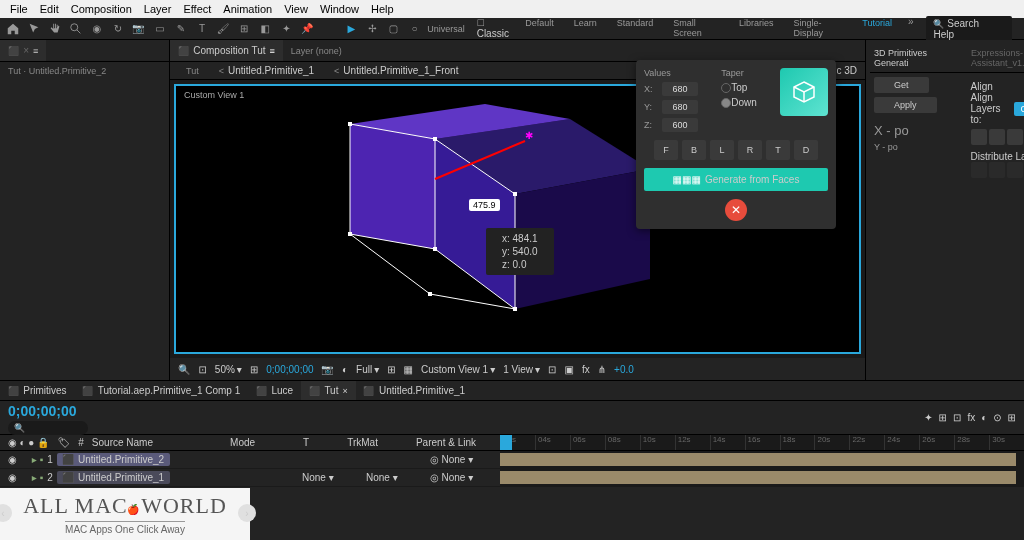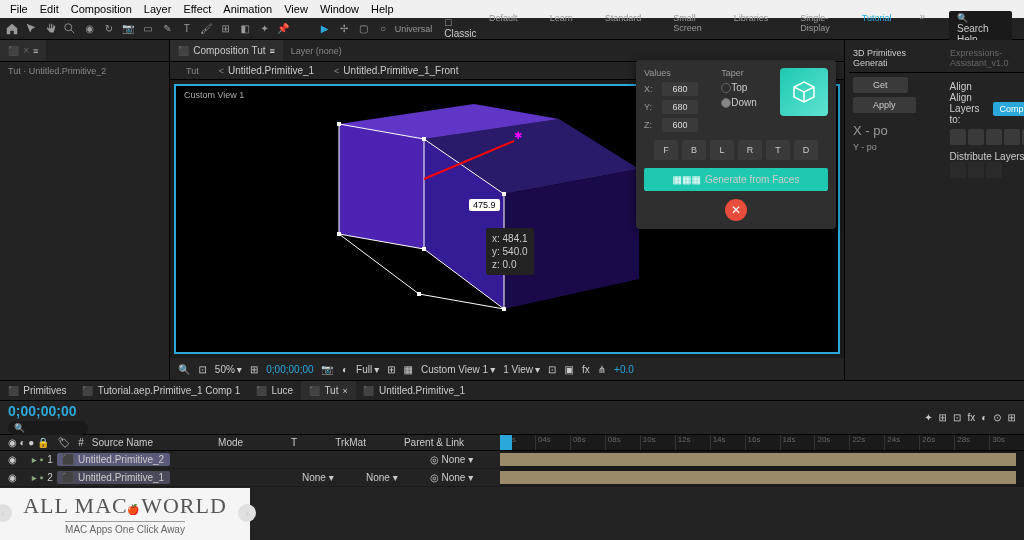--- a/index.html
+++ b/index.html
@@ -2,62 +2,62 @@
 <html><head>
 <meta charset="utf-8">
 <style>
 *{margin:0;padding:0;box-sizing:border-box;font-family:Arial,sans-serif;font-size:10px;color:#ccc}
 body{width:1024px;height:540px;background:#232323;overflow:hidden;position:relative}
 .menubar{height:18px;background:#f0f0f0;display:flex;align-items:center;padding:0 4px;color:#000}
 .menubar span{padding:0 6px;color:#000;font-size:11px}
 .toolbar{height:22px;background:#232323;display:flex;align-items:center;border-bottom:1px solid #000;padding:0 4px;gap:4px}
 .tool-icon{width:18px;height:18px;display:flex;align-items:center;justify-content:center;color:#999}
 .tool-icon svg{width:14px;height:14px}
-.workspace-tabs{display:flex;gap:24px;margin-left:auto;padding-right:8px}
+.workspace-tabs{display:flex;gap:12px;margin-left:auto;padding-right:8px}
 .workspace-tab{color:#999;font-size:9px;padding:2px 4px}
 .workspace-tab.active{color:#2aa8dc}
 .search-box{background:#1a1a1a;padding:2px 20px 2px 8px;font-size:9px;color:#888;border-radius:2px}
 .main-area{display:flex;height:340px}
 .left-panel{width:170px;background:#232323;border-right:1px solid #000}
 .panel-tabs{display:flex;border-bottom:1px solid #000;height:22px}
 .panel-tab{padding:4px 8px;font-size:9px;color:#888;display:flex;align-items:center;gap:4px}
 .panel-tab.active{background:#2d2d2d;color:#ccc}
 .panel-tab-close{color:#666;font-size:10px}
 .panel-content{padding:4px 8px;font-size:9px;color:#888}
 .viewport-area{flex:1;background:#1a1a1a;display:flex;flex-direction:column}
 .viewport-tabs{display:flex;height:22px;border-bottom:1px solid #000;background:#232323}
 .viewport-tab{padding:4px 8px;font-size:9px;color:#888;display:flex;align-items:center;gap:4px}
 .viewport-tab.active{background:#2d2d2d;color:#fff}
 .viewport-subtabs{display:flex;height:18px;background:#232323;border-bottom:1px solid #000;padding-left:8px;align-items:center;justify-content:space-between}
 .subtab{padding:2px 8px;font-size:9px;color:#888;display:flex;align-items:center;gap:4px}
 .renderer-info{display:flex;gap:8px;padding-right:8px;font-size:9px;color:#666}
 .viewport{flex:1;background:#000;position:relative;border:2px solid #2aa8dc;margin:4px}
 .viewport-label{position:absolute;top:4px;left:8px;font-size:9px;color:#aaa}
 .cube-render{position:absolute;left:50%;top:50%;transform:translate(-60%,-50%)}
-.info-box{position:absolute;left:310px;top:142px;background:#222;padding:4px 6px;font-size:9px;line-height:1.3;border-radius:2px}
+.info-box{position:absolute;left:310px;top:142px;background:#222;padding:4px 16px;font-size:9px;line-height:1.3;border-radius:2px}
 .dim-label{position:absolute;left:293px;top:113px;background:#fff;color:#000;padding:1px 4px;font-size:9px;border-radius:2px}
 .viewport-footer{height:22px;background:#232323;display:flex;align-items:center;padding:0 8px;gap:8px;font-size:9px;color:#999}
 .vf-item{display:flex;align-items:center;gap:2px}
 .popup{position:absolute;right:188px;top:60px;width:200px;background:#2f2f2f;border-radius:4px;padding:8px;z-index:10;box-shadow:0 2px 8px rgba(0,0,0,0.5)}
 .popup-title{font-size:10px;color:#ddd;margin-bottom:8px;padding:4px;background:#3a3a3a;border-radius:2px}
 .popup-row{display:flex;justify-content:space-between;margin-bottom:4px}
 .popup-col{display:flex;flex-direction:column;gap:4px}
 .popup-label{font-size:9px;color:#999}
 .popup-input{display:flex;align-items:center;gap:4px}
 .popup-input span{font-size:9px;color:#999;width:14px}
 .popup-input input{width:36px;background:#3a3a3a;border:none;color:#ddd;padding:2px 4px;font-size:9px;text-align:center;border-radius:2px}
 .popup-radio{display:flex;align-items:center;font-size:9px;color:#999}
 .popup-radio-dot{width:10px;height:10px;border:1px solid #666;border-radius:50%}
 .popup-radio-dot.on{background:#888}
 .popup-preview{width:48px;height:48px;background:linear-gradient(135deg,#1ec9b0,#5fe3d1);border-radius:4px;display:flex;align-items:center;justify-content:center}
 .popup-btns{display:flex;gap:4px;margin:8px 0;justify-content:center}
 .popup-btn{width:24px;height:20px;background:#3a3a3a;border:none;color:#ccc;font-size:9px;border-radius:2px}
 .popup-generate{width:100%;background:#1ec9b0;color:#fff;padding:6px;border:none;border-radius:2px;font-size:10px;display:flex;align-items:center;justify-content:center;gap:4px}
 .popup-close{width:22px;height:22px;background:#e74c3c;border-radius:50%;margin:8px auto 0;display:flex;align-items:center;justify-content:center;color:#fff;font-size:12px}
-.right-panels{width:180px;background:#232323;border-left:1px solid #000;display:flex}
+.right-panels{width:159px;background:#232323;border-left:1px solid #000;display:flex}
 .right-panel-main{flex:1;padding:4px}
 .right-panel-tab{font-size:9px;color:#ccc;padding:4px}
 .right-btn{background:#3a3a3a;padding:3px 20px;font-size:9px;color:#ccc;border-radius:2px;margin-bottom:4px;display:inline-block}
 .align-panel{padding:4px;font-size:9px;color:#999}
 .align-row{display:flex;align-items:center;gap:4px;margin-bottom:4px}
 .align-select{background:#2aa8dc;color:#fff;padding:2px 6px;font-size:9px;border-radius:2px}
 .align-icons{display:flex;gap:2px}
 .align-icon{width:16px;height:16px;background:#3a3a3a;border-radius:2px}
 .timeline-area{height:160px;background:#232323;border-top:1px solid #000;display:flex;flex-direction:column;position:relative}
 .timeline-tabs{display:flex;height:20px;border-bottom:1px solid #000}
@@ -345,21 +345,21 @@
   </div>
   <div class="tl-cols">
     <div class="tl-col-left">
       <span>◉ ◐ ● 🔒</span>
       <span>🏷</span>
       <span>#</span>
       <span>Source Name</span>
       <span style="margin-left:auto;margin-right:40px">Mode</span>
       <span style="margin-right:30px">T</span>
       <span style="margin-right:30px">TrkMat</span>
-      <span style="margin-right:36px">Parent &amp; Link</span>
+      <span style="margin-right:24px">Parent &amp; Link</span>
     </div>
     <div class="tl-ruler">
       <div class="tl-playhead"></div>
       <div class="tl-tick">02s</div>
       <div class="tl-tick">04s</div>
       <div class="tl-tick">06s</div>
       <div class="tl-tick">08s</div>
       <div class="tl-tick">10s</div>
       <div class="tl-tick">12s</div>
       <div class="tl-tick">14s</div>

